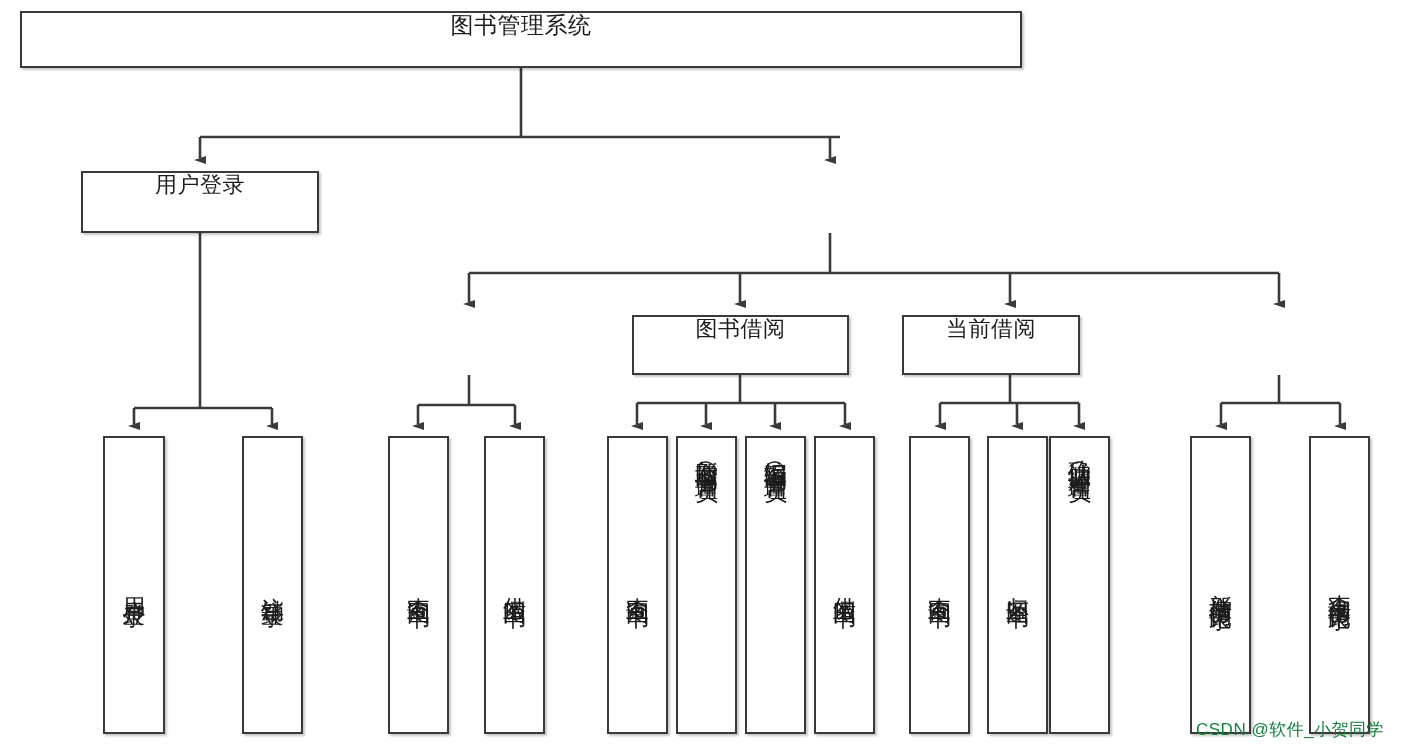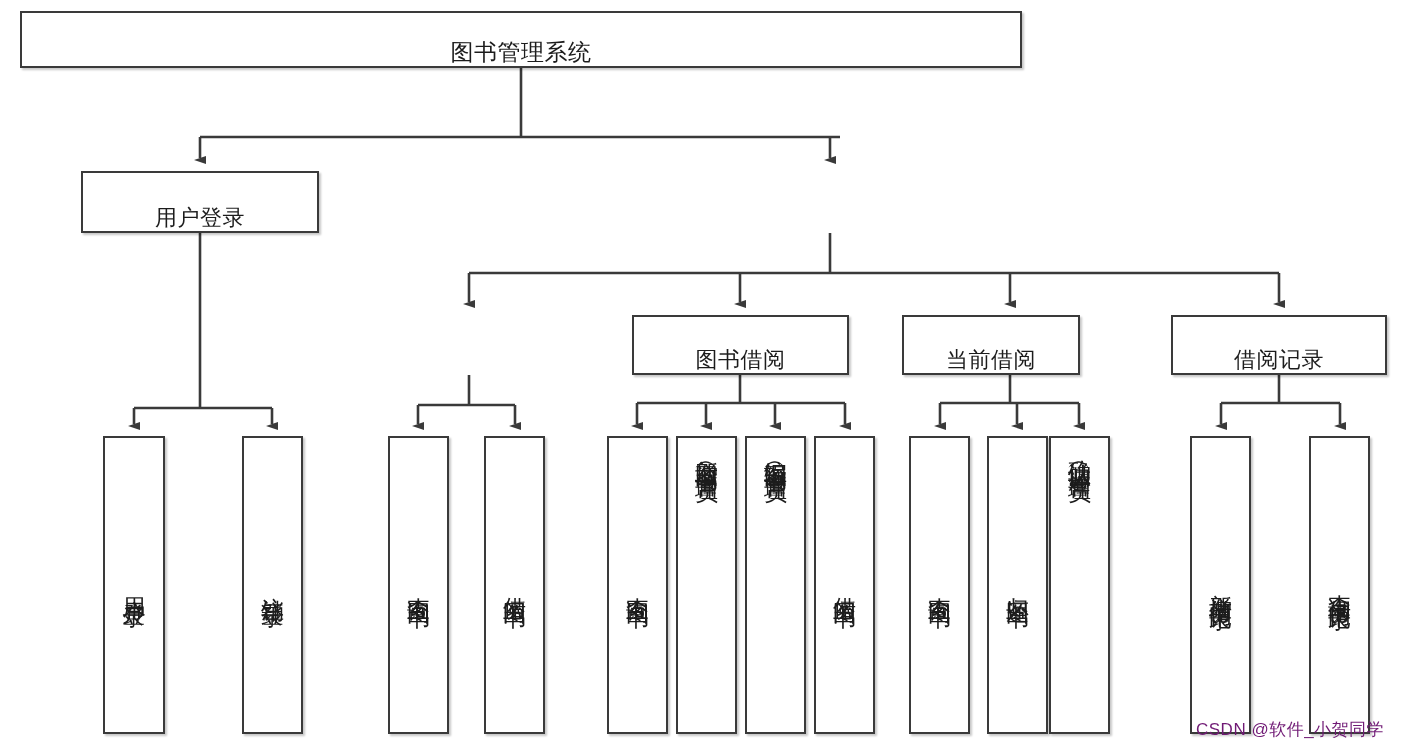--- a/index.html
+++ b/index.html
@@ -26,21 +26,21 @@
     height: 747px;
     pointer-events: none;
   }
   .node {
     position: absolute;
     box-sizing: border-box;
     background: #ffffff;
     border: 2px solid #3a3a3a;
     box-shadow: 2px 2px 2px rgba(0,0,0,0.22);
     display: flex;
-    align-items: flex-end;
+    align-items: flex-start;
     justify-content: center;
     color: #1c1c1c;
     z-index: 2;
   }
   .node .label {
     display: block;
     text-align: center;
     line-height: 1.12;
     white-space: nowrap;
   }
@@ -67,21 +67,21 @@
     white-space: nowrap;
     margin: 0 auto;
   }
   .node.v.mid {
     align-items: center;
     padding-top: 0;
   }
   .watermark {
     position: absolute;
     font-size: 17px;
-    color: #701a75;
+    color: #15803d;
     white-space: nowrap;
     z-index: 5;
     letter-spacing: 0.5px;
   }
 </style>
 </head>
 <body>
 
 <div id="canvas">
 
@@ -142,23 +142,20 @@
   <div class="node h" style="left:81px; top:171px; width:238px; height:62px;">
     <span class="label">用户登录</span>
   </div>
 
   <div class="node h" style="left:632px; top:315px; width:217px; height:60px;">
     <span class="label">图书借阅</span>
   </div>
   <div class="node h" style="left:902px; top:315px; width:178px; height:60px;">
     <span class="label">当前借阅</span>
   </div>
-  <div class="node h" style="left:1171px; top:315px; width:216px; height:60px;">
-    <span class="label">借阅记录</span>
-  </div>
 
   <div class="node v mid" style="left:103px; top:436px; width:62px; height:298px;">
     <span class="label">用户登录</span>
   </div>
   <div class="node v mid" style="left:242px; top:436px; width:61px; height:298px;">
     <span class="label">注销登录</span>
   </div>
   <div class="node v mid" style="left:388px; top:436px; width:61px; height:298px;">
     <span class="label">查询图书</span>
   </div>

